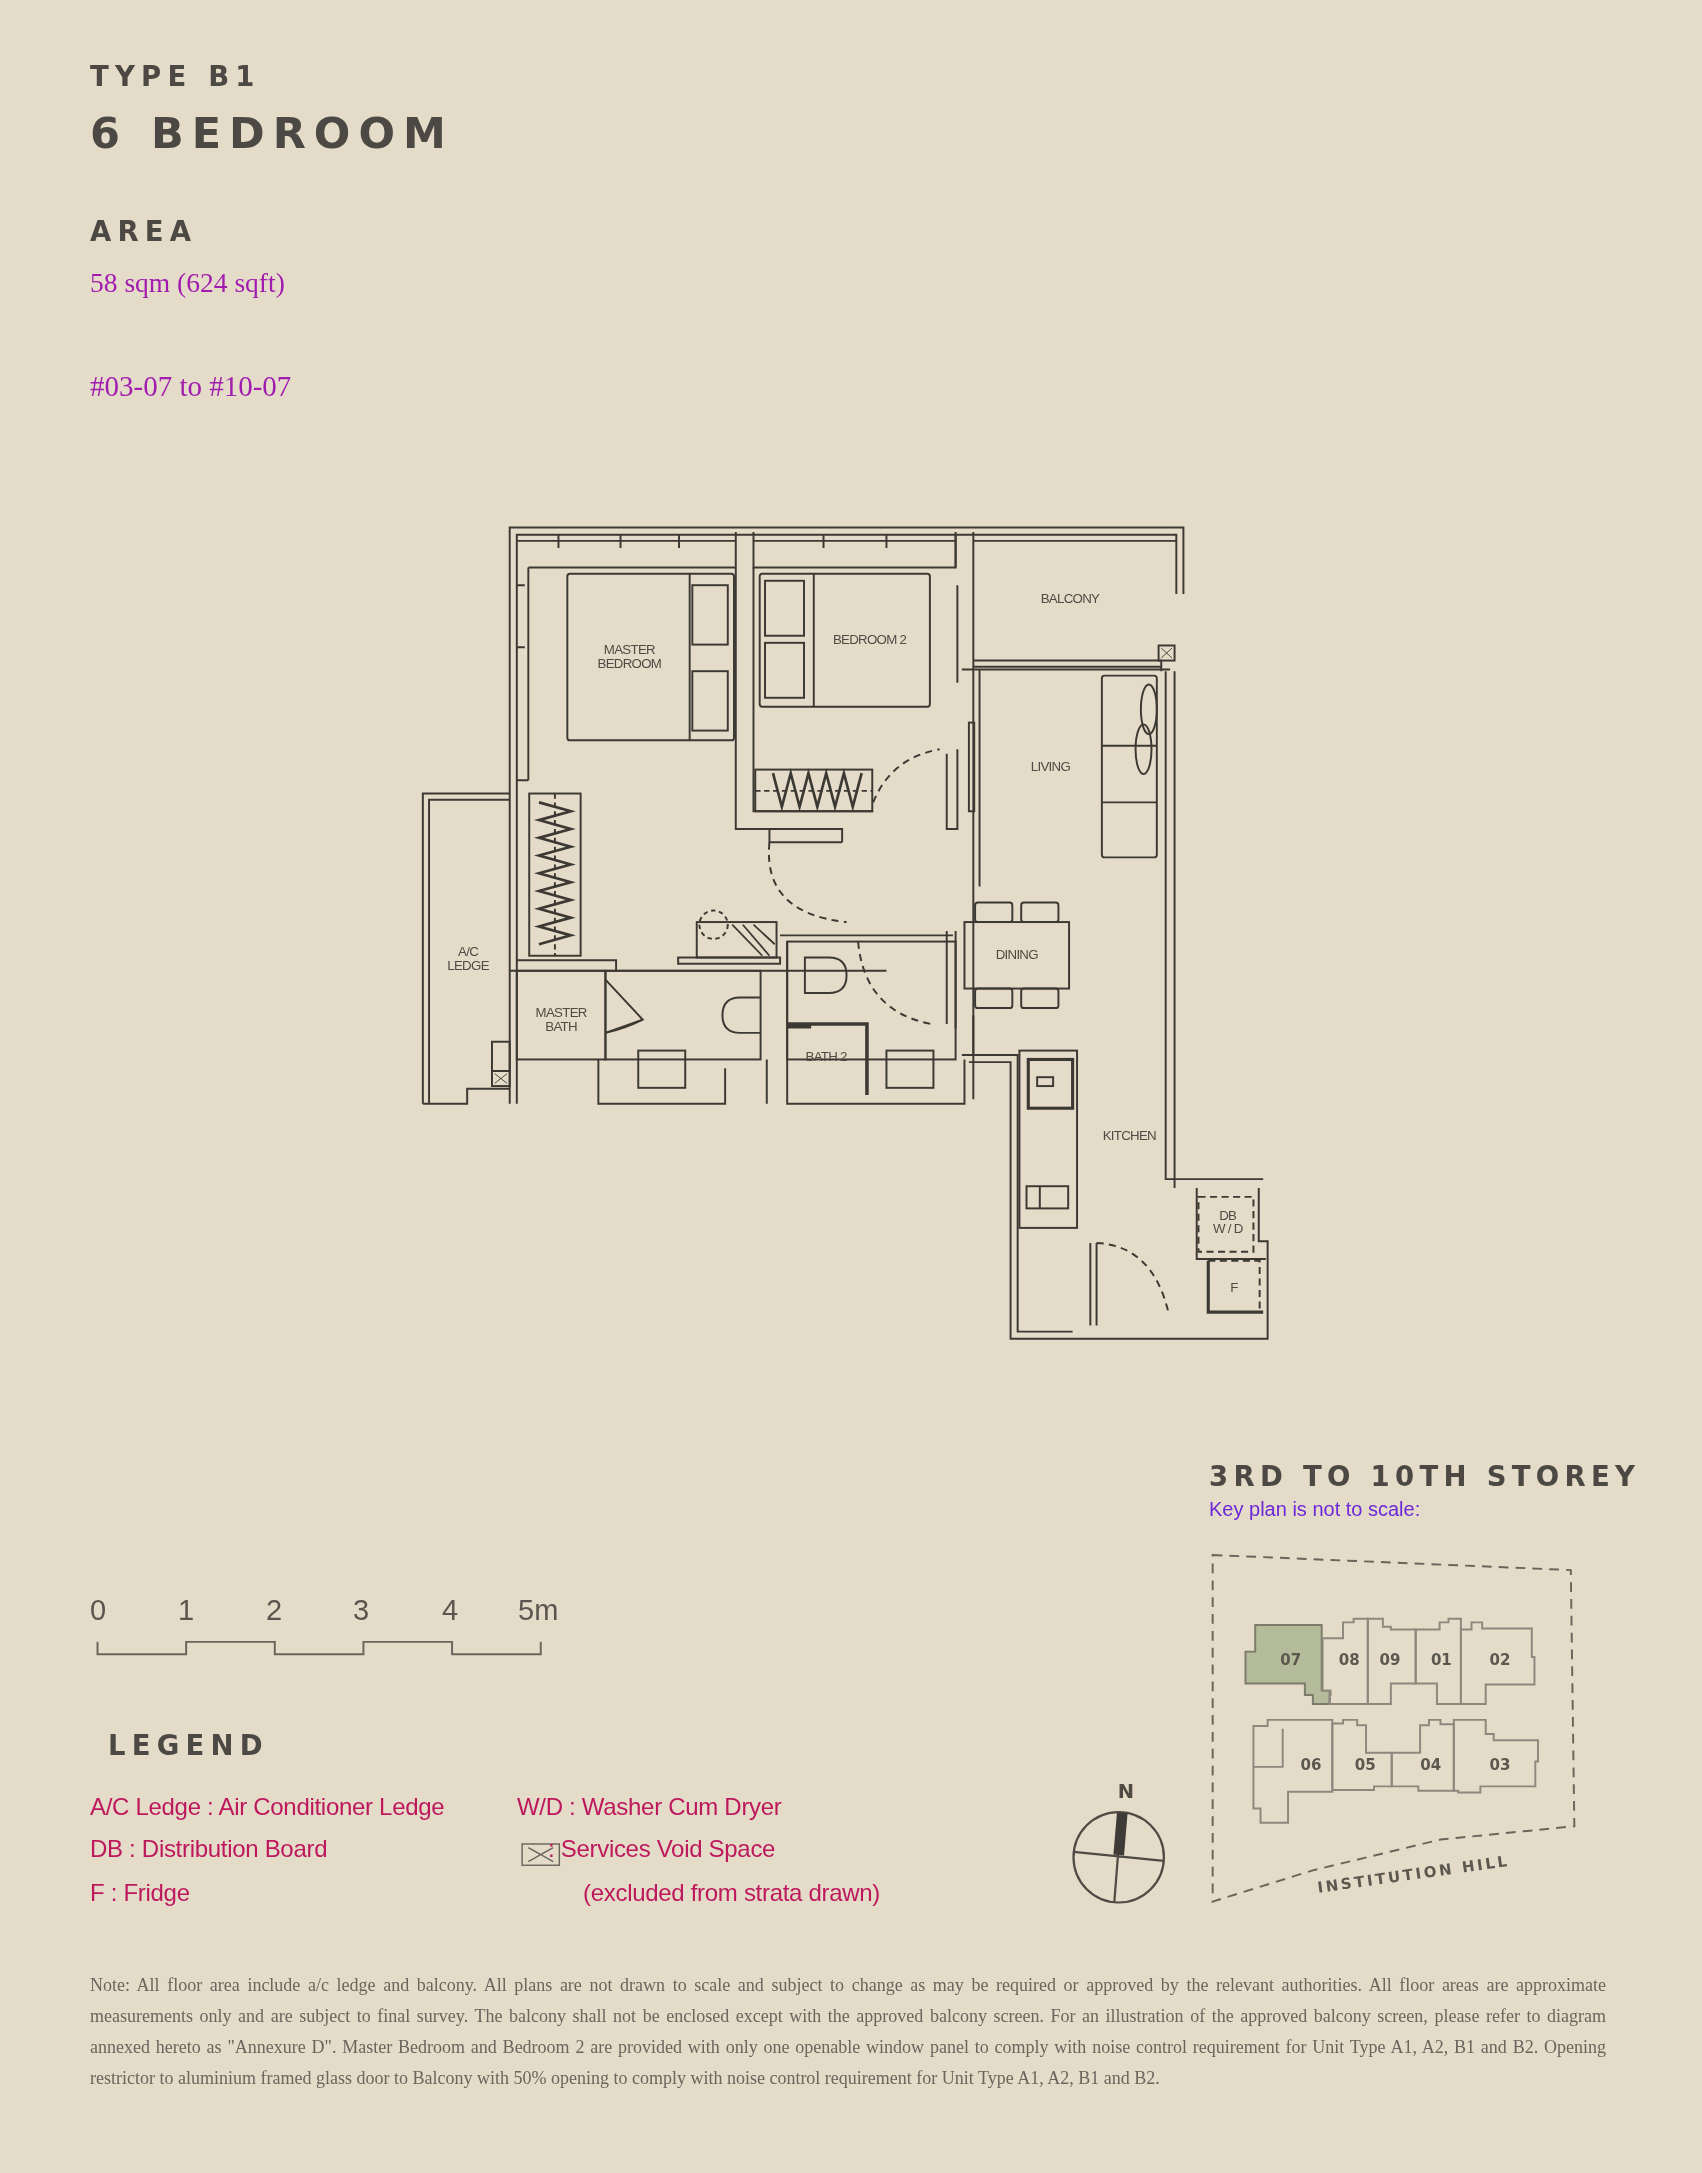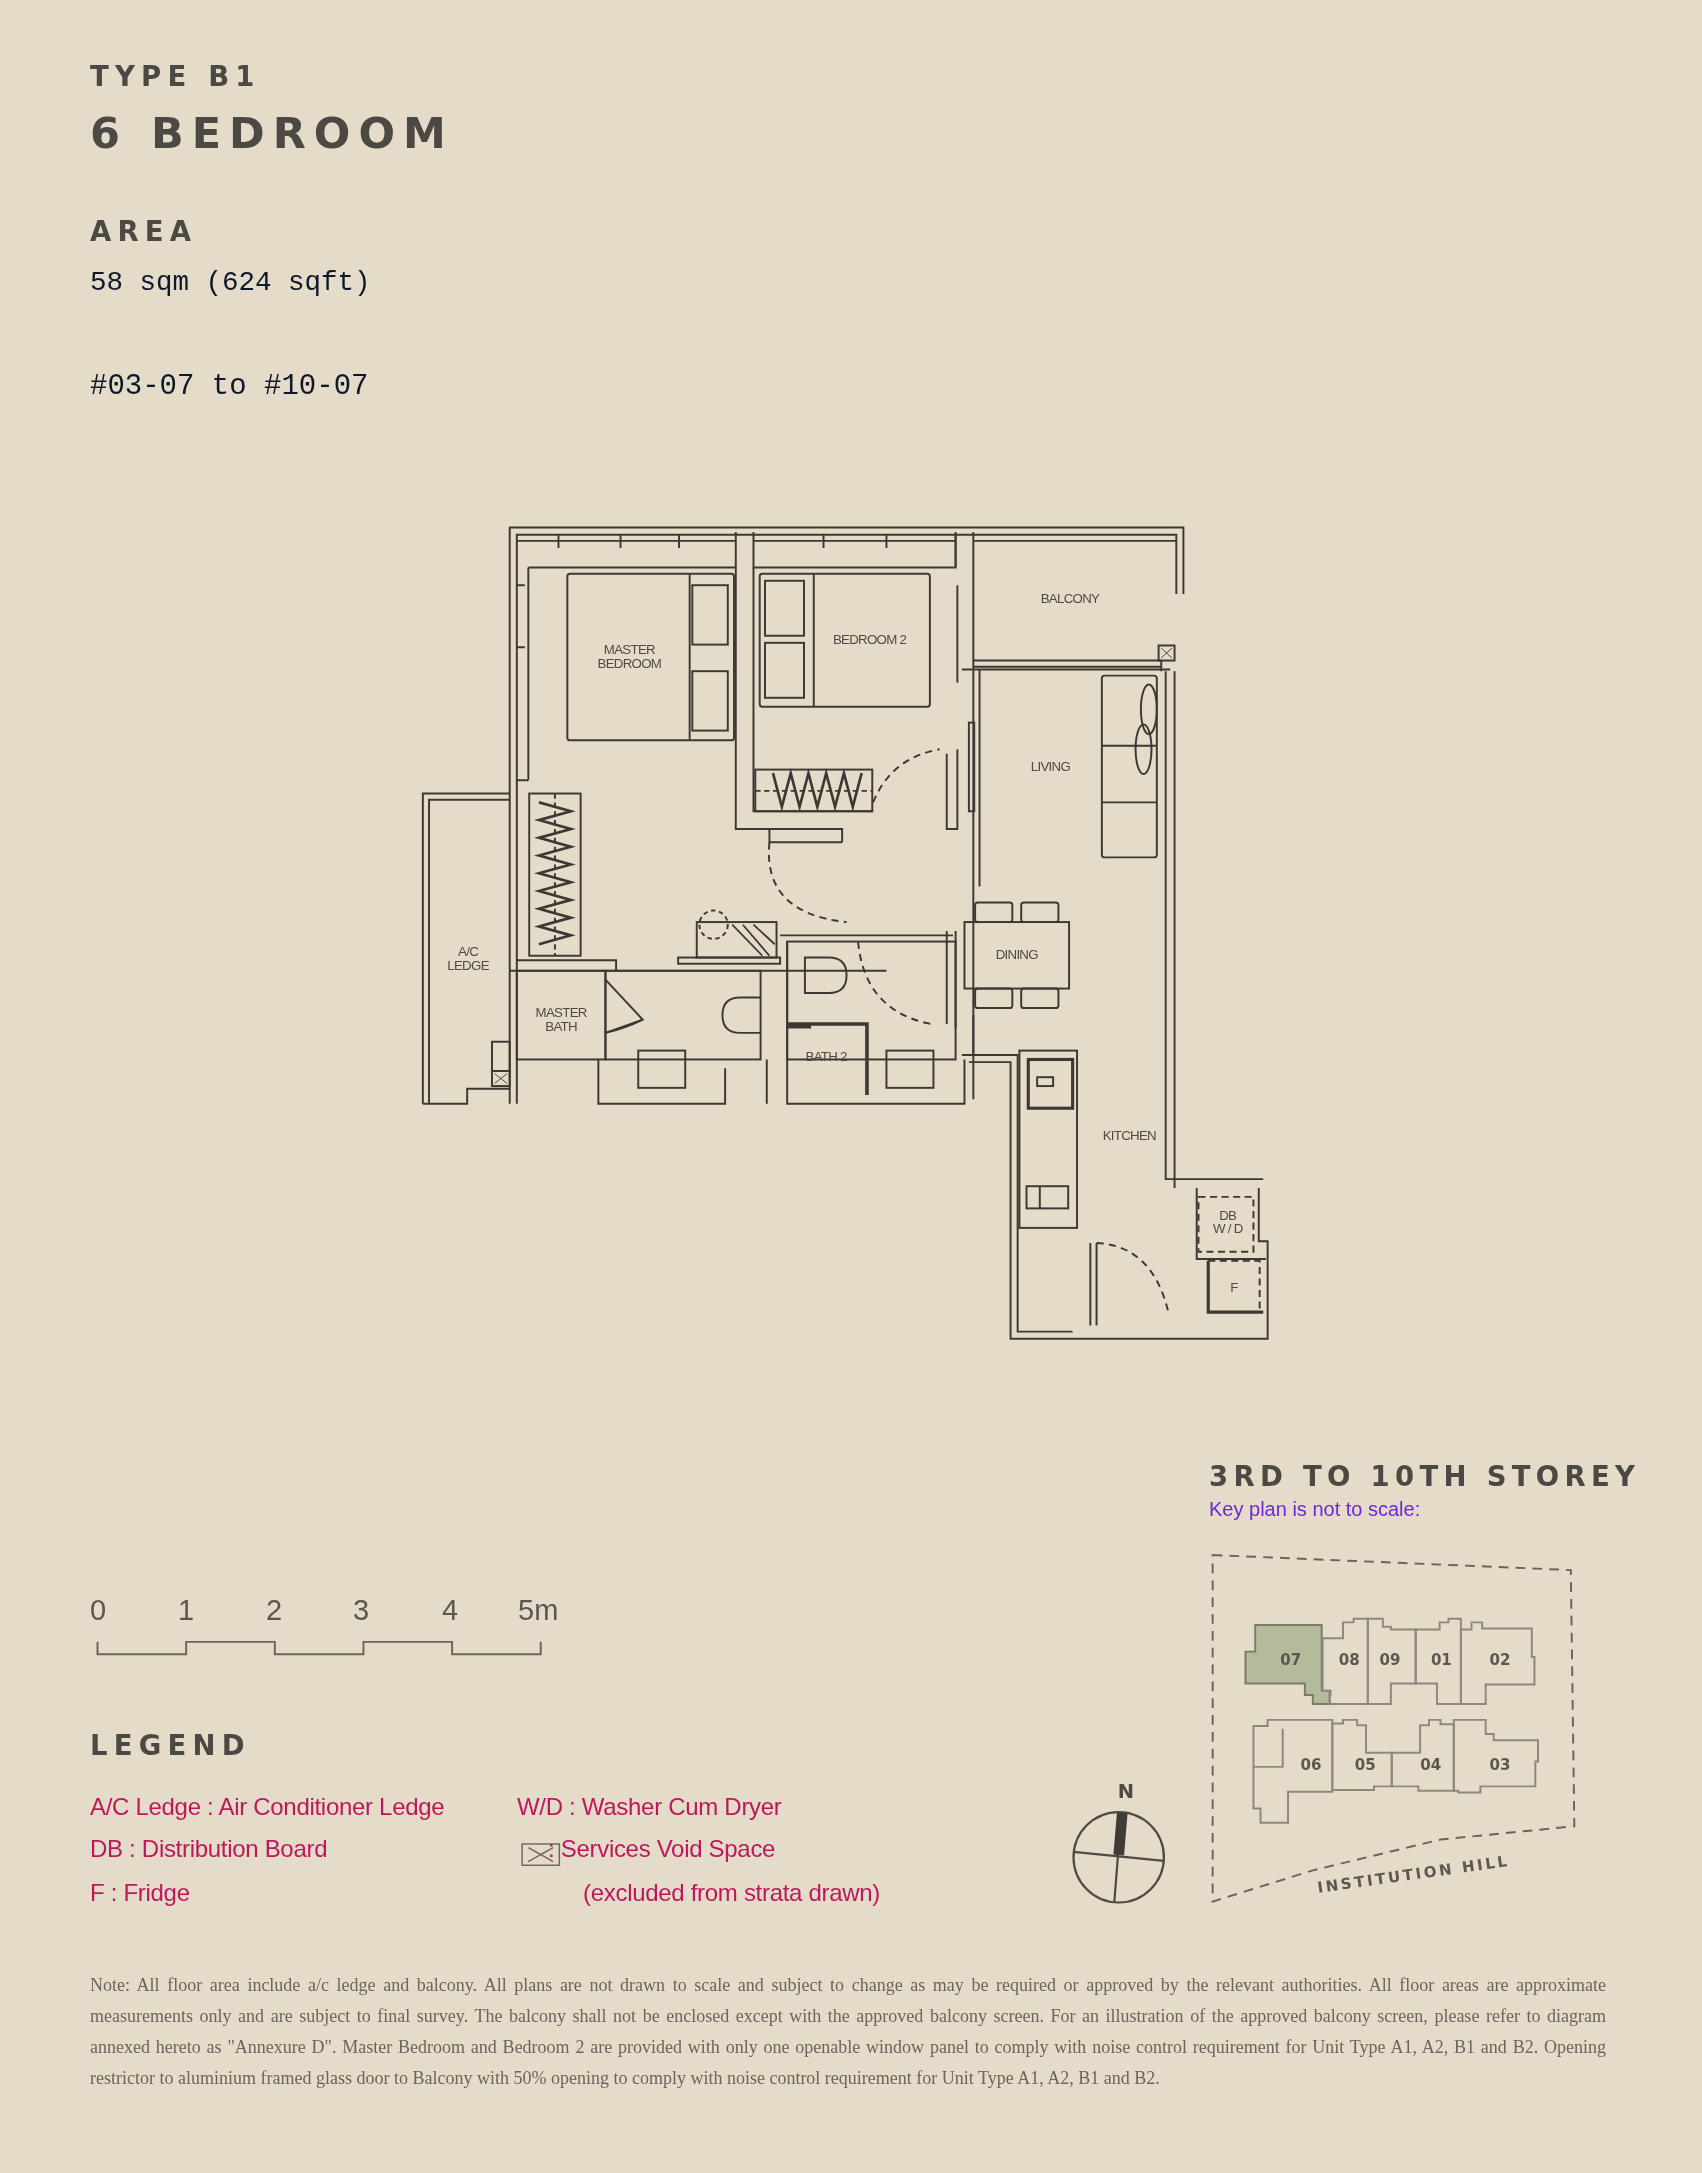--- a/index.html
+++ b/index.html
@@ -3,29 +3,29 @@
 <meta charset="utf-8">
 <style>
   html, body { margin: 0; padding: 0; }
   body {
     width: 1702px; height: 2173px; position: relative; overflow: hidden;
     background: #e4dcc8; color: #4f4a44;
     font-family: "DejaVu Sans", sans-serif;
   }
   .abs { position: absolute; }
   .kicker { font-family: "DejaVu Sans", sans-serif; font-weight: bold; letter-spacing: 6.2px; color: #4c4843; }
-  .serif { font-family: Liberation Mono, monospace; color: #0f172a; }
+  .serif { font-family: Liberation Serif, serif; color: #a21caf; }
   #type-label { left: 90px; top: 60px; font-size: 27.5px; }
   #title { left: 90px; top: 108px; font-size: 43px; letter-spacing: 8px; }
   #area-head { left: 90px; top: 215px; font-size: 27.5px; }
   #area-val { left: 90px; top: 267px; font-size: 27.5px; }
   #units { left: 90px; top: 370px; font-size: 29px; }
   #plan { left: 0; top: 0; }
   .scale-num { position: absolute; top: 1594px; font-size: 29px; color: #5a554e; font-family: "Liberation Sans Narrow","Liberation Sans", sans-serif; }
-  #legend-head { left: 90px; top: 1729px; font-size: 27.5px; text-align: center; }
+  #legend-head { left: 108px; top: 1729px; font-size: 27.5px; text-align: center; }
   .leg { position: absolute; font-size: 24px; color: #be185d; font-family: Liberation Sans, sans-serif; letter-spacing: -0.3px; }
   #storey { left: 1209px; top: 1460px; font-size: 27.5px; letter-spacing: 5.3px; }
   #keynote { left: 1209px; top: 1498px; font-size: 20px; color: #6d28d9; font-family: "Liberation Sans", sans-serif; }
   #note {
     left: 90px; top: 1970px; width: 1516px; font-size: 18px; line-height: 31px;
     color: #6a655d; font-family: Liberation Serif, serif; text-align: justify; text-align-last: left;
   }
   .rl { font-family: "Liberation Sans", sans-serif; font-size: 15px; fill: #4f4a44; letter-spacing: -0.8px; }
   .kl { font-family: "DejaVu Sans", sans-serif; font-weight: bold; font-size: 17px; fill: #5c5850; }
 </style>

